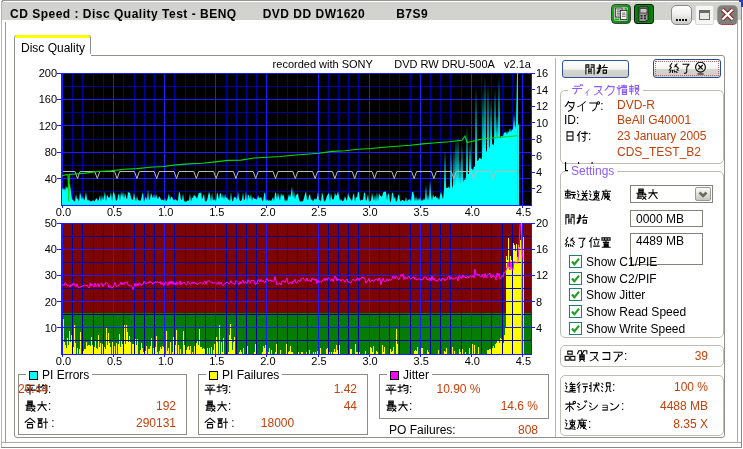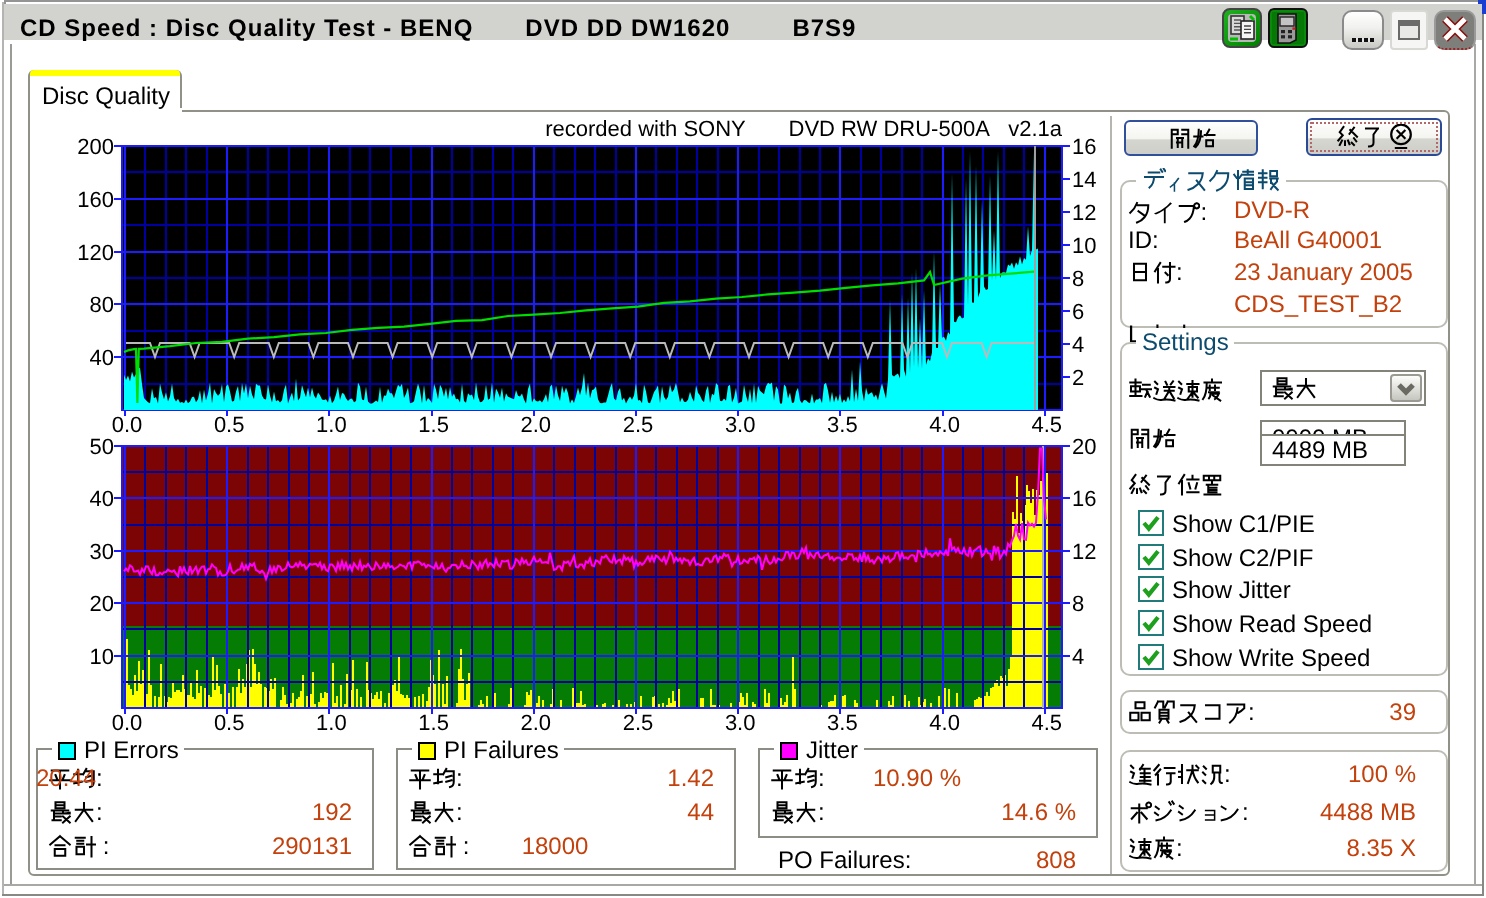--- a/index.html
+++ b/index.html
@@ -1,20 +1,20 @@
 <!DOCTYPE html>
 <html><head><meta charset="utf-8"><style>
 
 * { margin:0; padding:0; box-sizing:border-box; }
 html,body { width:743px; height:449px; overflow:hidden; background:#fff;
   font-family:"Liberation Sans",sans-serif; font-size:12px; color:#000; }
 .abs { position:absolute; }
 .kj { vertical-align:-2px; }
 .blue { color:#c2410c; }
-.glabel { color:#0c4a6e; }
+.glabel { color:#8b5cf6; }
 .gbox { position:absolute; border:1px solid #bdbdb5; border-radius:5px; }
 .gbox > .cap { position:absolute; top:-8px; left:7px; background:#fff; padding:0 3px; }
 .sbox { position:absolute; border:1px solid #8d8d85; background:#fff; }
 .cb { position:absolute; width:13px; height:13px; border:1px solid #217b7b; background:#fff; }
 
 </style></head><body>
 <div class="abs" style="left:0;top:0;width:743px;height:449px;background:#fff"></div>
 <div class="abs" style="left:2px;top:2px;width:739px;height:18px;background:#d2d2ce"></div>
 <div class="abs" style="left:2px;top:0;width:740px;height:1px;background:#949494"></div>
 <div class="abs" style="left:1px;top:1px;width:2px;height:1px;background:#949494"></div>
@@ -217,21 +217,21 @@
 <div class="abs" style="left:630px;top:210px;width:73px;height:17px;border:1px solid #838379;background:#fff;padding:1px 0 0 5px">0000 MB</div>
 <div class="abs" style="left:564px;top:235px"><svg class="kj" width="12" height="12" viewBox="0 0 16 16">
       <use href="#u7d42"></use>
     </svg><svg class="kj" width="12" height="12" viewBox="0 0 16 16">
       <use href="#u4e86"></use>
     </svg><svg class="kj" width="12" height="12" viewBox="0 0 16 16">
       <use href="#u4f4d"></use>
     </svg><svg class="kj" width="12" height="12" viewBox="0 0 16 16">
       <use href="#u7f6e"></use>
     </svg></div>
-<div class="abs" style="left:630px;top:217px;width:73px;height:16px;border:1px solid #838379;background:#fff;padding:0 0 0 5px">4489 MB</div>
+<div class="abs" style="left:630px;top:233px;width:73px;height:32px;border:1px solid #838379;background:#fff;padding:0 0 0 5px">4489 MB</div>
 <div class="cb" style="left:569px;top:255px"><svg width="11" height="11" viewBox="0 0 11 11">
       <path d="M2,5.5 l2.4,2.8 L9,2.6" stroke="#1da01d" stroke-width="2.1" fill="none"></path>
     </svg></div>
 <div class="abs" style="left:586px;top:255px">Show C1/PIE</div>
 <div class="cb" style="left:569px;top:272px"><svg width="11" height="11" viewBox="0 0 11 11">
       <path d="M2,5.5 l2.4,2.8 L9,2.6" stroke="#1da01d" stroke-width="2.1" fill="none"></path>
     </svg></div>
 <div class="abs" style="left:586px;top:272px">Show C2/PIF</div>
 <div class="cb" style="left:569px;top:288px"><svg width="11" height="11" viewBox="0 0 11 11">
       <path d="M2,5.5 l2.4,2.8 L9,2.6" stroke="#1da01d" stroke-width="2.1" fill="none"></path>

